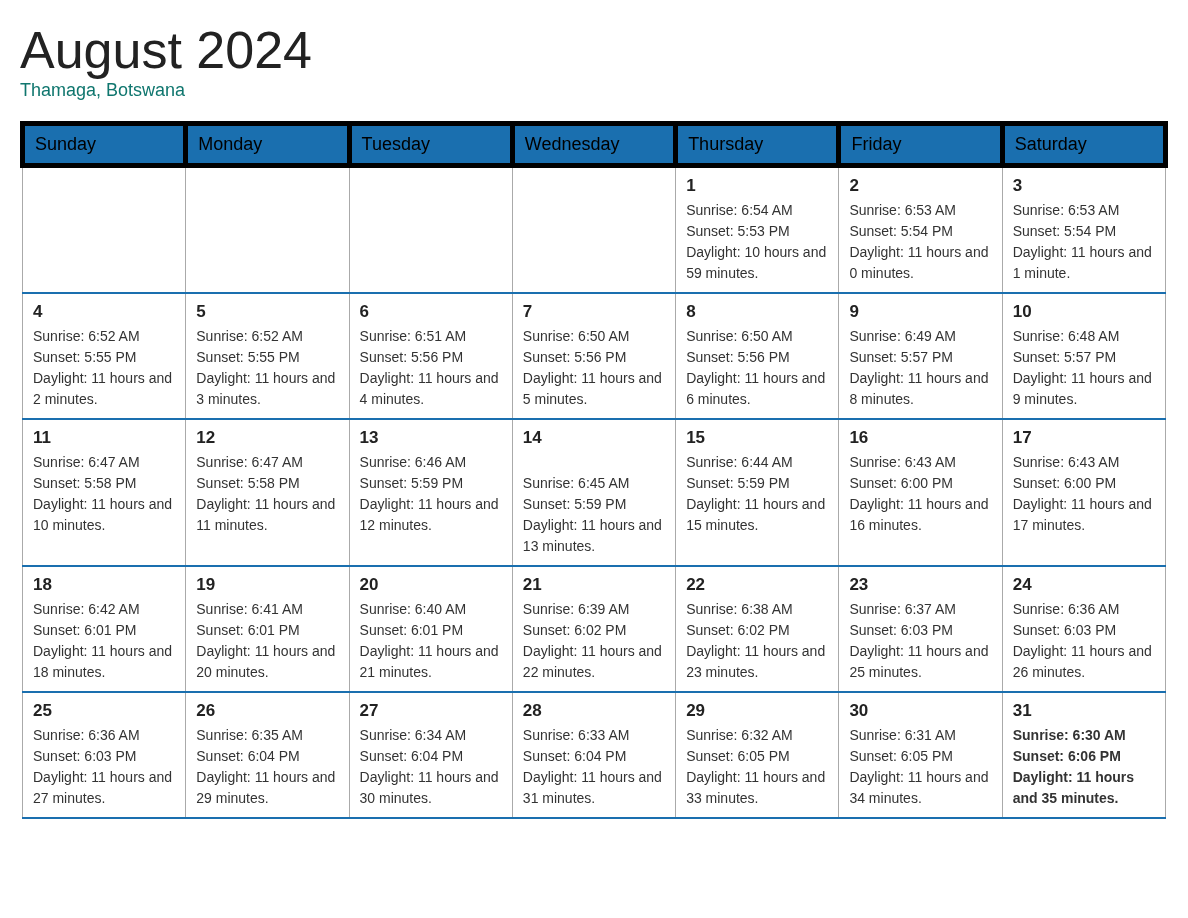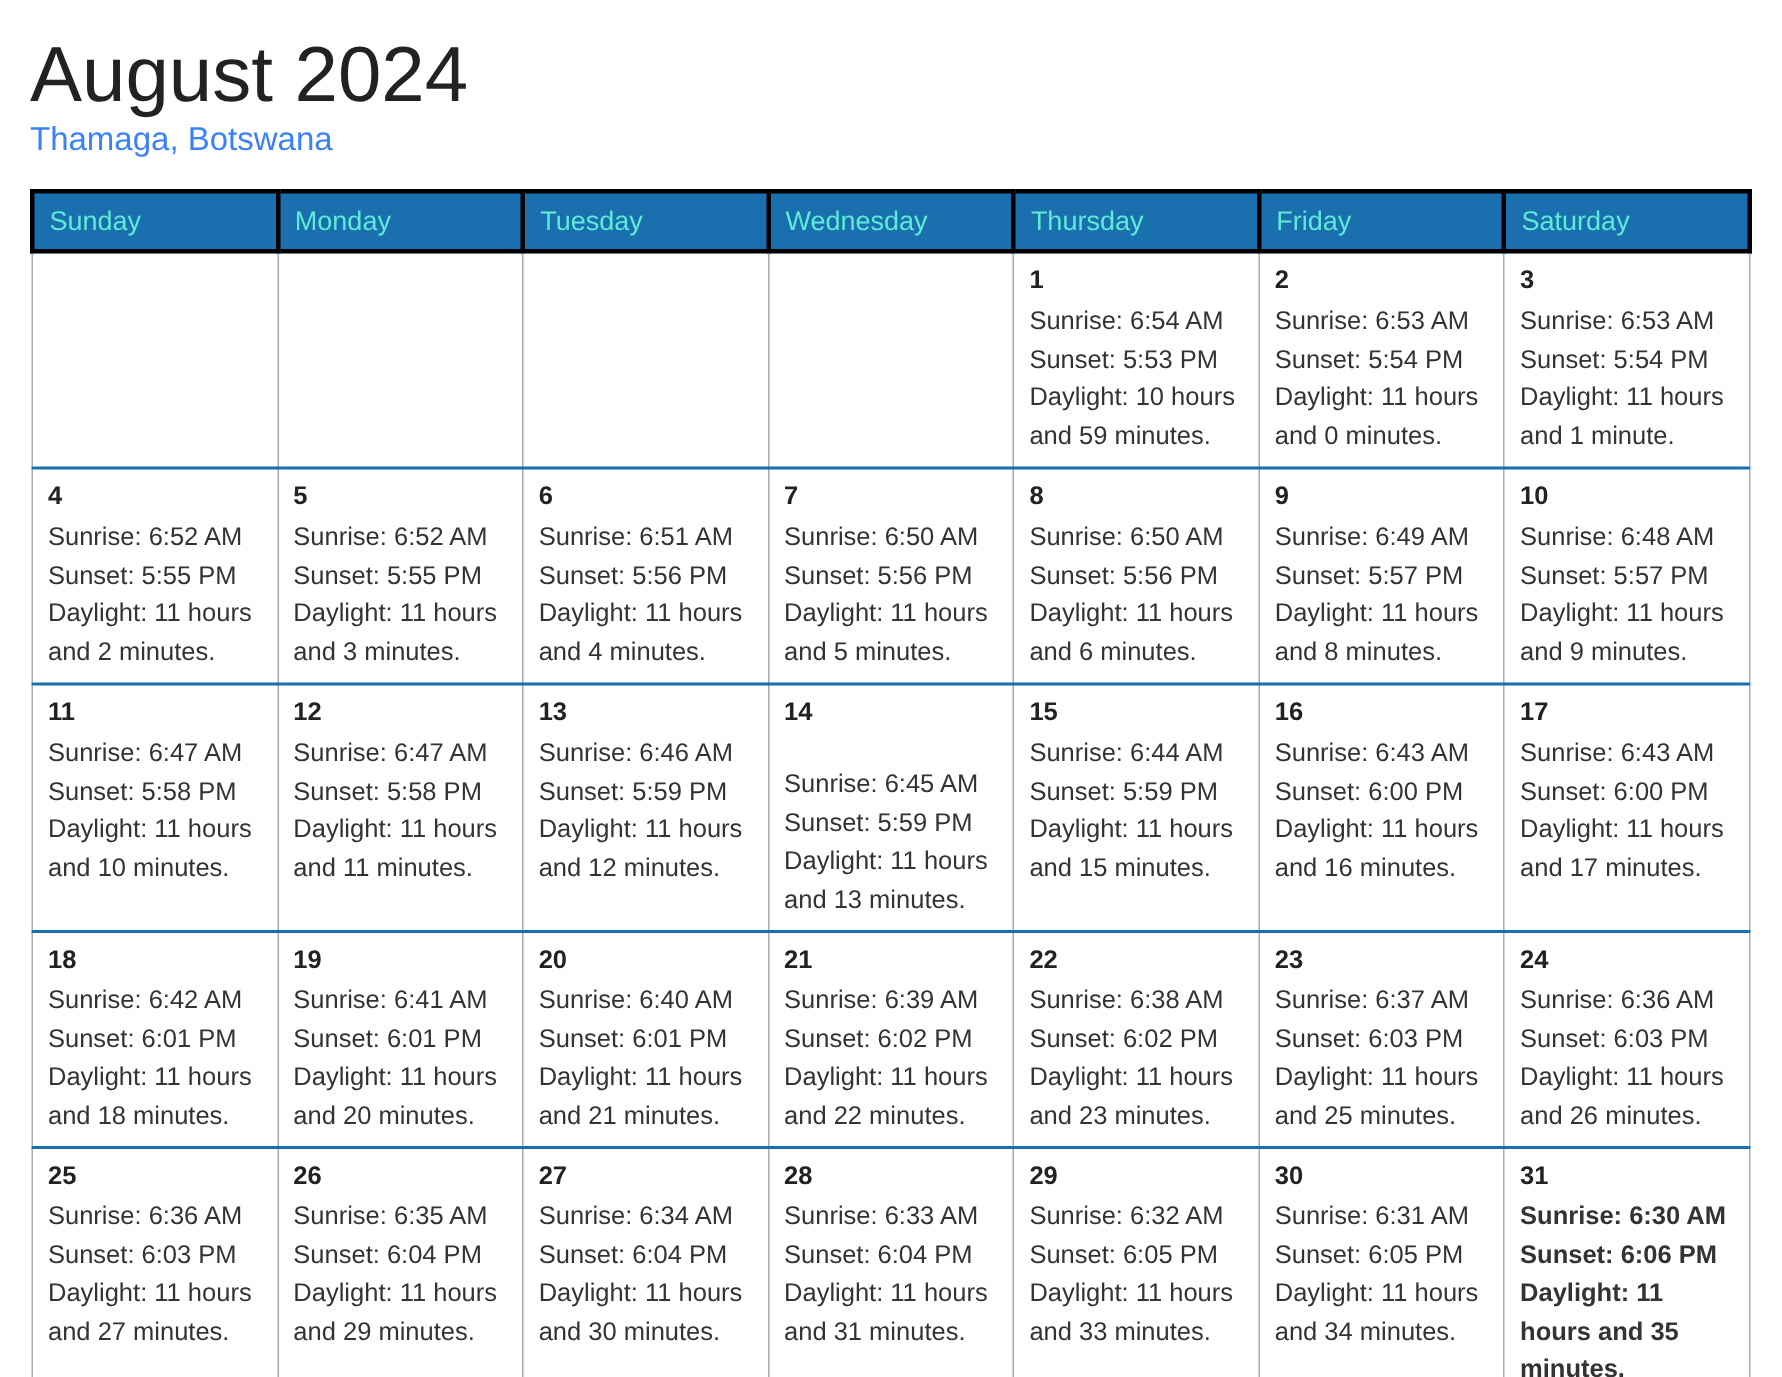--- a/index.html
+++ b/index.html
@@ -26,55 +26,55 @@
     }
     .title-area {
       text-align: left;
     }
     .month-title {
       font-size: 52px;
       font-weight: normal;
       color: #222;
     }
     .location {
-      font-size: 22px;
-      color: #3b82f6;
+      font-size: 18px;
+      color: #0f766e;
     }
     .calendar-table {
       width: 100%;
       border-collapse: collapse;
       border: 1px solid #999;
     }
     .calendar-table thead tr th {
       background-color: #1a6faf;
-      color: #5eead4;
+      color: #000000;
       font-size: 18px;
       font-weight: normal;
       padding: 8px 10px;
       text-align: left;
-      border: 3px solid #000000;
+      border: 5px solid #000000;
     }
     .calendar-table tbody tr td {
       vertical-align: top;
       padding: 8px 10px;
       border: 1px solid #aaa;
       width: 14.28%;
       min-height: 100px;
       font-size: 13px;
       color: #333;
     }
     .day-number {
       font-size: 17px;
       font-weight: bold;
       color: #222;
       display: block;
       margin-bottom: 4px;
     }
     .day-info {
-      font-size: 17px;
+      font-size: 14px;
       line-height: 1.5;
       color: #333;
     }
     .calendar-table tbody tr {
       border-bottom: 2px solid #1a6faf;
     }
     .empty-cell {
       background: #fff;
     }
   </style>

